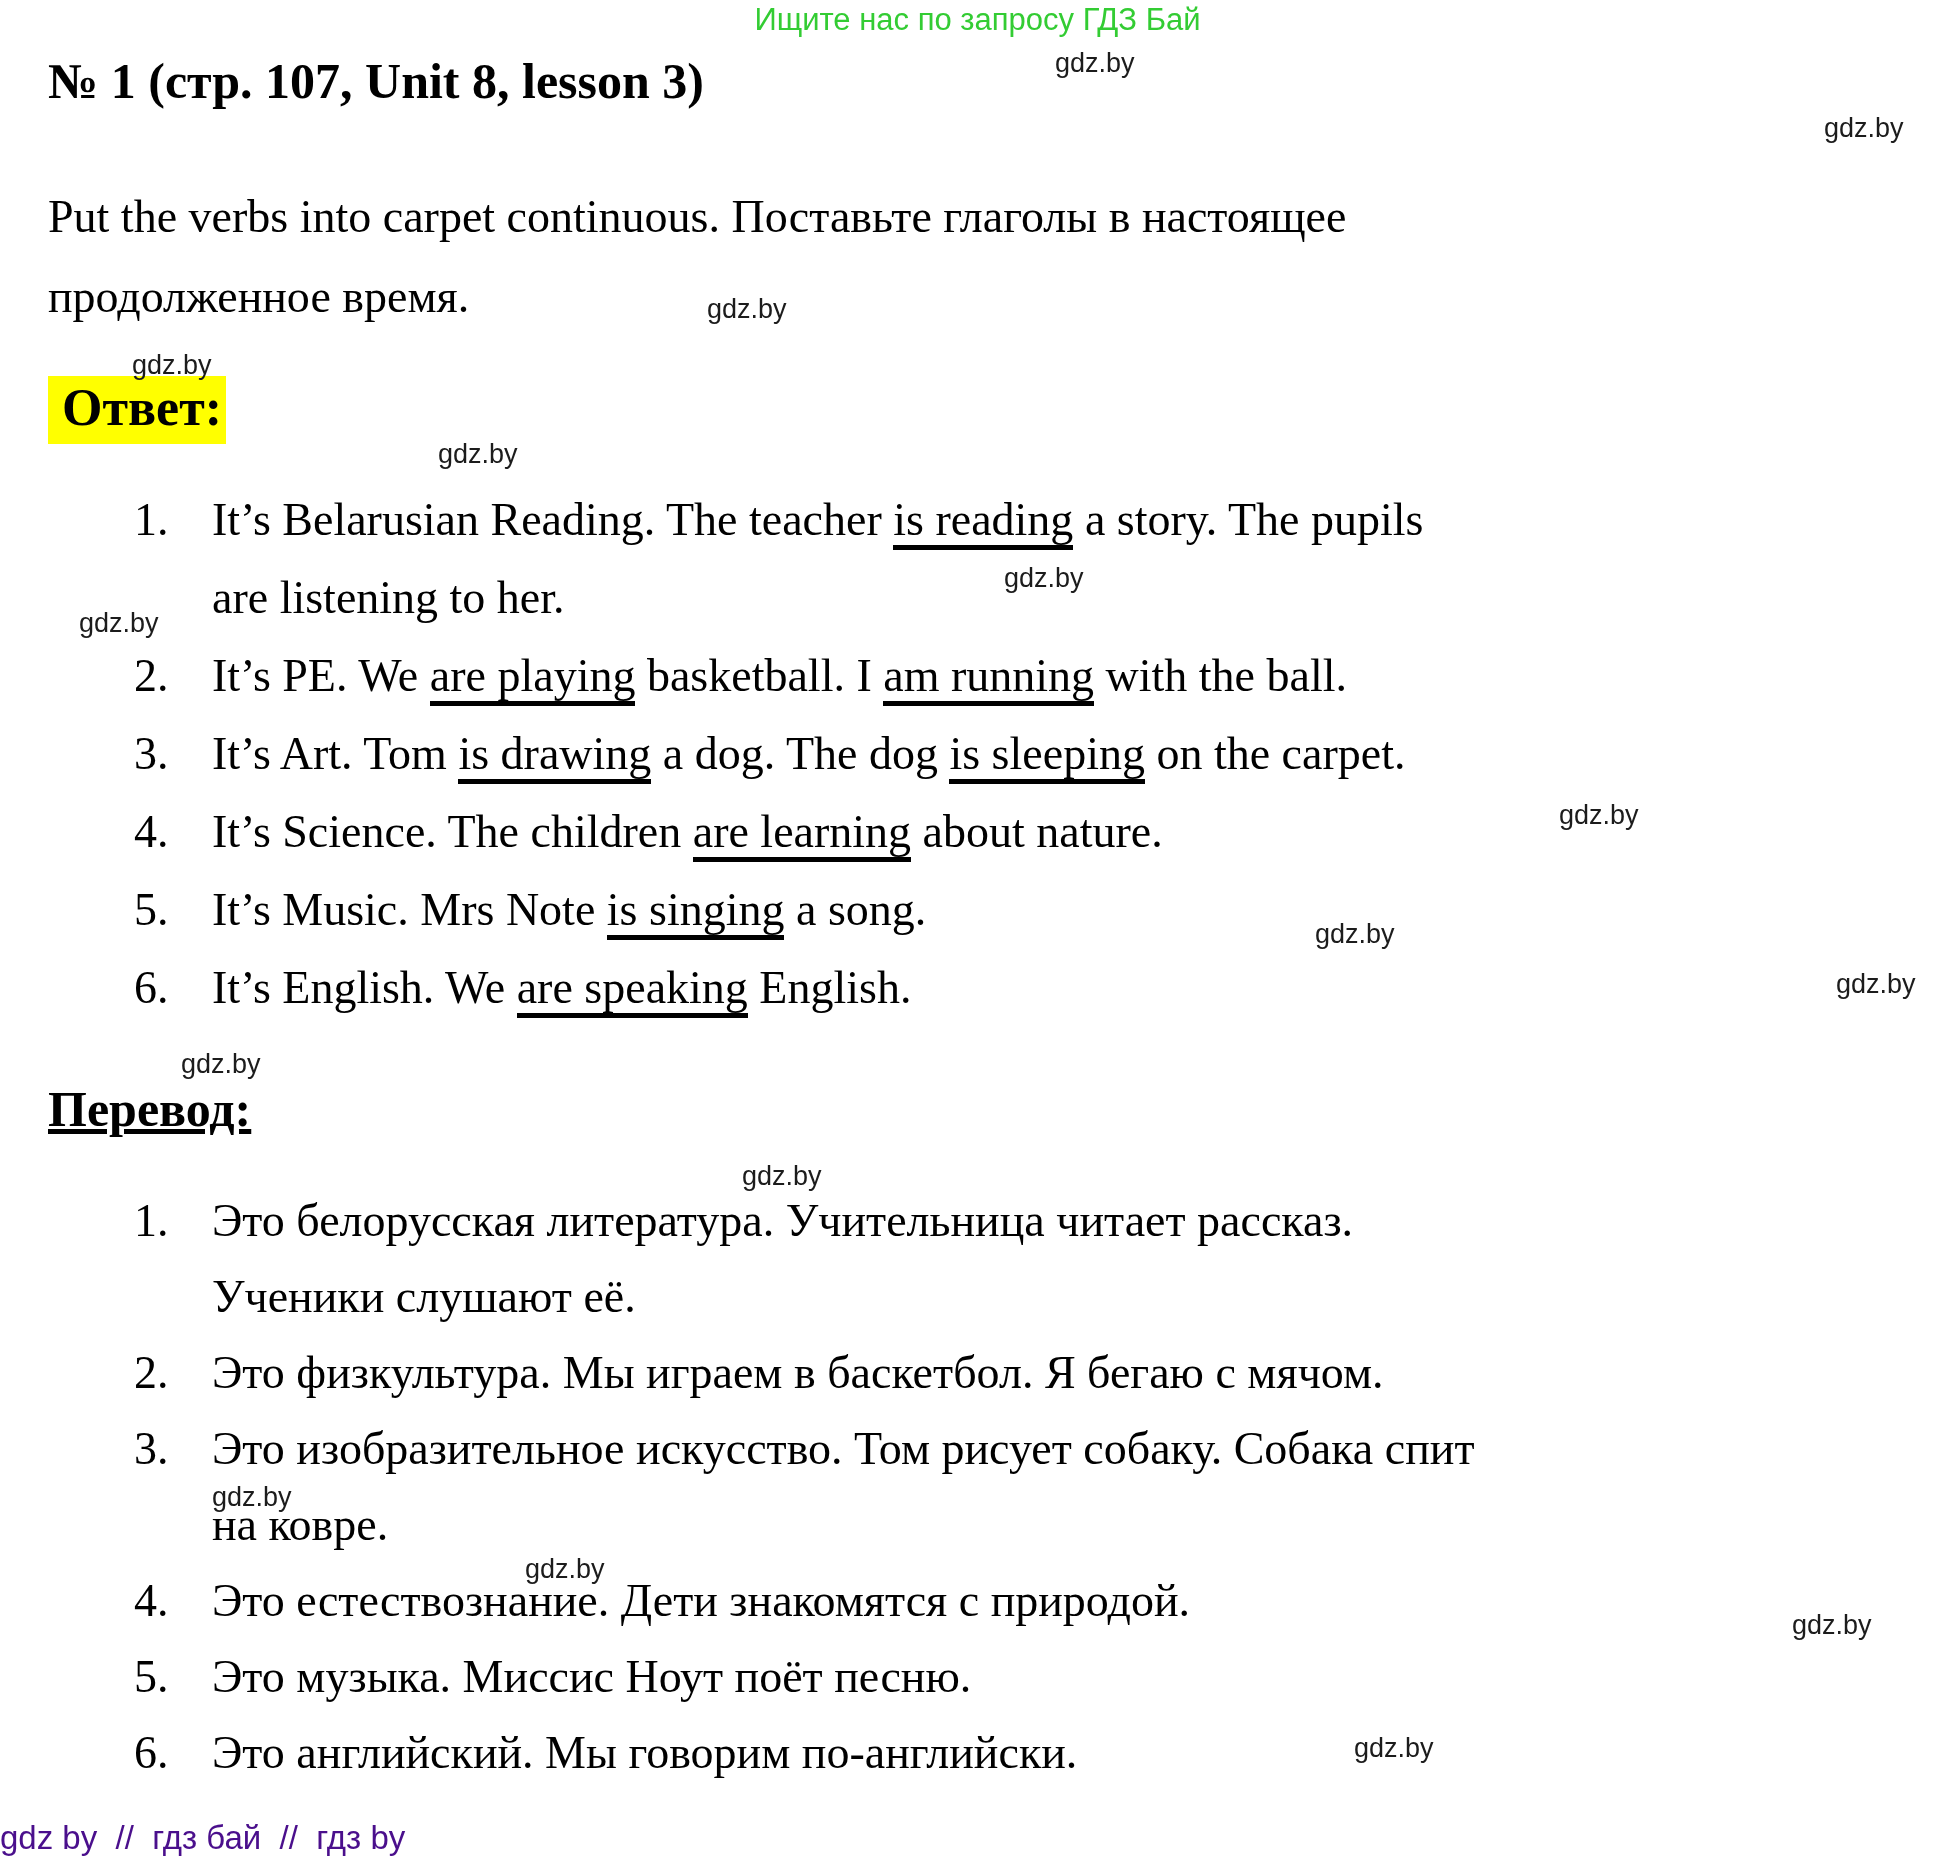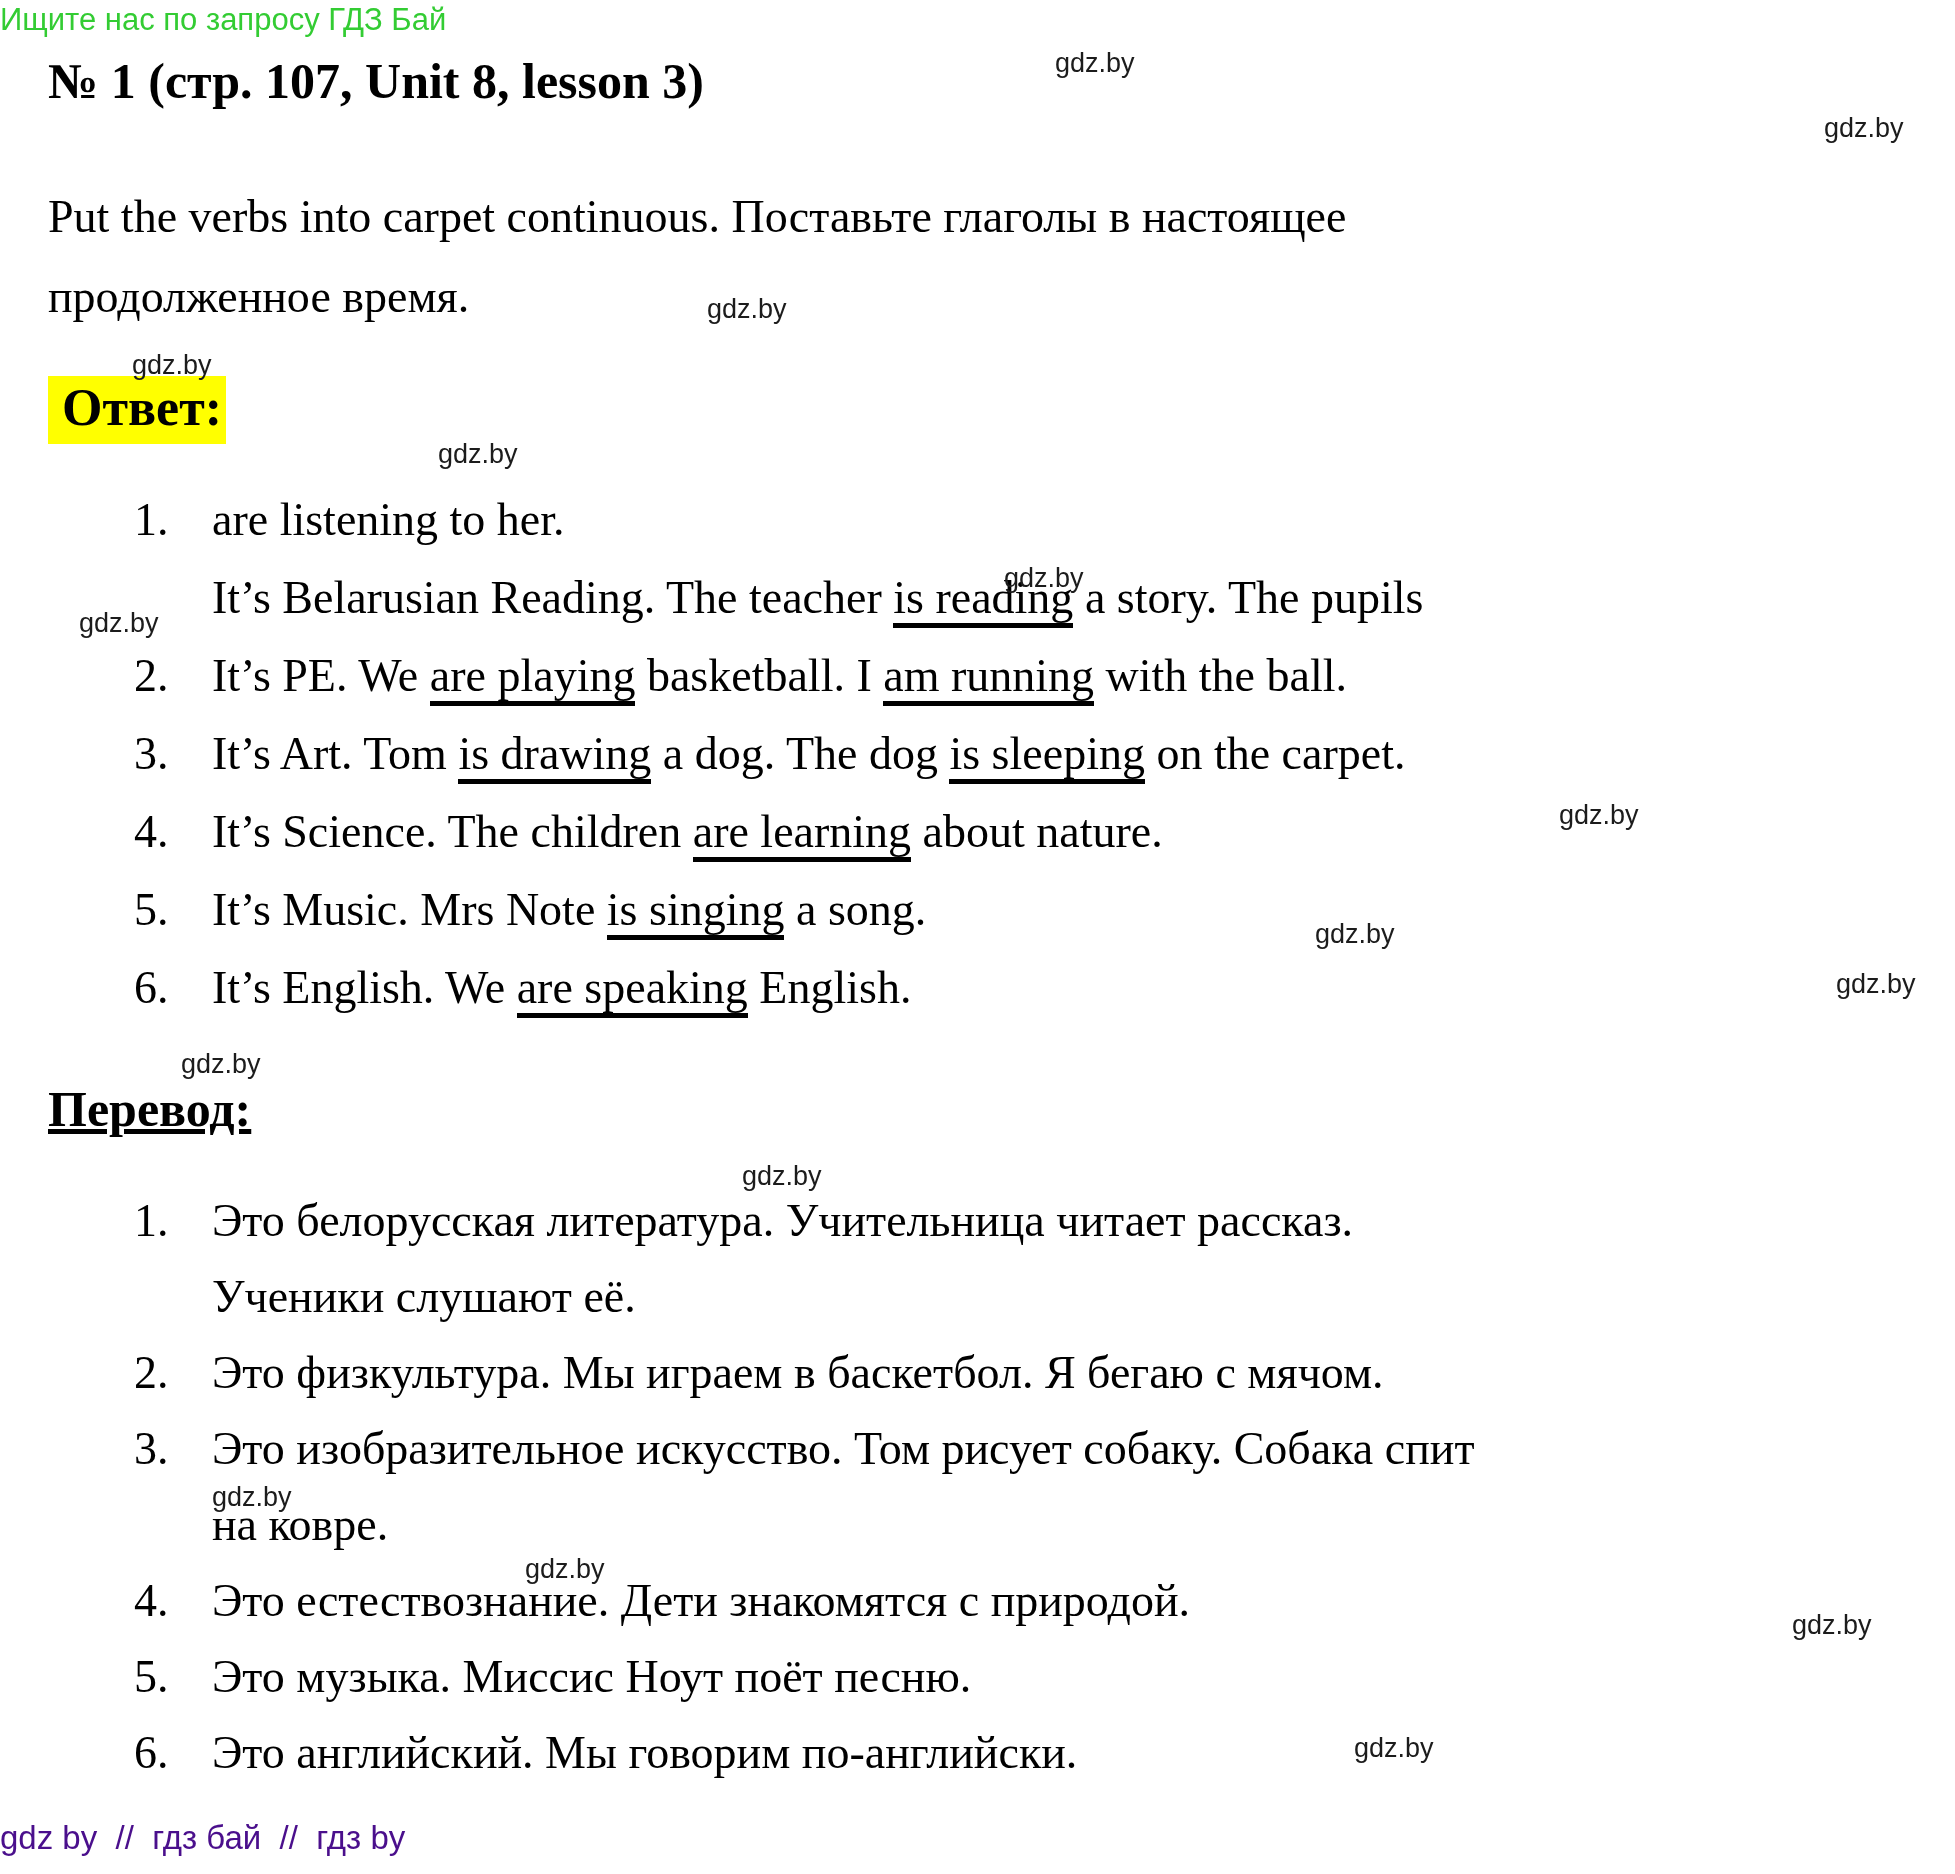--- a/index.html
+++ b/index.html
@@ -19,20 +19,21 @@
   }
   .wm {
     position: absolute;
     font-family: "Liberation Sans", sans-serif;
     font-size: 27px;
     color: var(--wmgray);
     white-space: nowrap;
   }
   #promo-banner {
     position: absolute; top: 2px; left: 0; width: 100%;
+    text-align: center;
     font-family: "Liberation Sans", sans-serif;
     font-size: 31px;
     color: var(--green);
   }
   #exercise-heading {
     position: absolute; left: 48px; top: 50px;
     font-size: 50px; font-weight: bold;
     line-height: 62px; white-space: nowrap;
   }
   #task-text {
@@ -82,22 +83,22 @@
   <div class="task-line">Put the verbs into carpet continuous. Поставьте глаголы в настоящее</div>
   <div class="task-line">продолженное время.</div>
 </div>
 
 <div id="answer-label">Ответ:</div>
 
 <div id="answer-list" class="num-list">
     <div class="list-item">
       <span class="num">1.</span>
       <div class="txt">
+        <div class="line"><span>It’s Belarusian Reading. The teacher </span><span class="u">is reading</span><span> a story. The pupils</span></div>
         <div class="line"><span>are listening to her.</span></div>
-        <div class="line"><span>It’s Belarusian Reading. The teacher </span><span class="u">is reading</span><span> a story. The pupils</span></div>
       </div>
     </div>
     <div class="list-item">
       <span class="num">2.</span>
       <div class="txt">
         <div class="line"><span>It’s PE. We </span><span class="u">are playing</span><span> basketball. I </span><span class="u">am running</span><span> with the ball.</span></div>
       </div>
     </div>
     <div class="list-item">
       <span class="num">3.</span>

